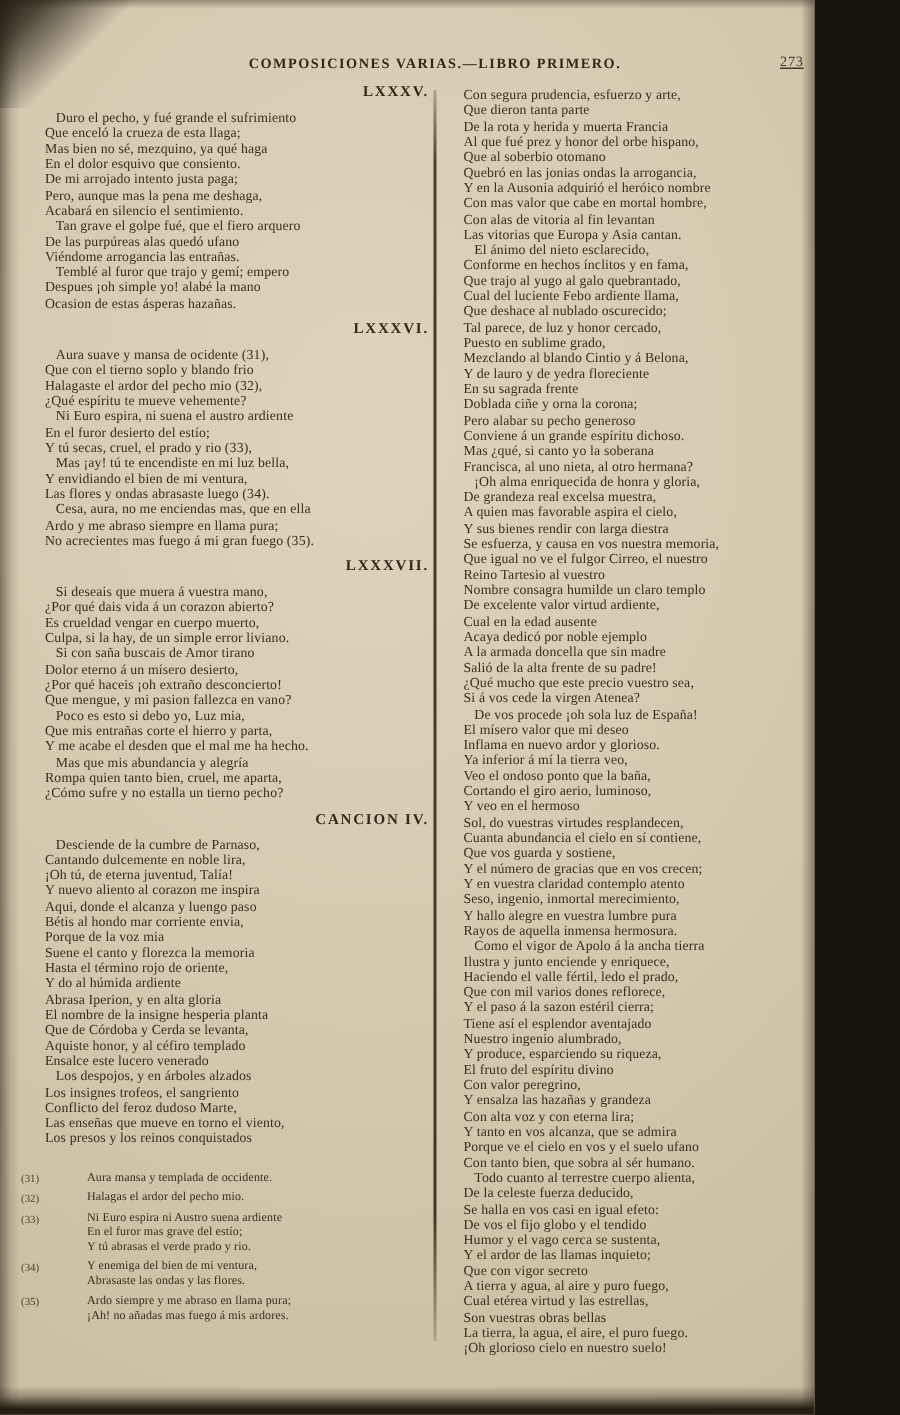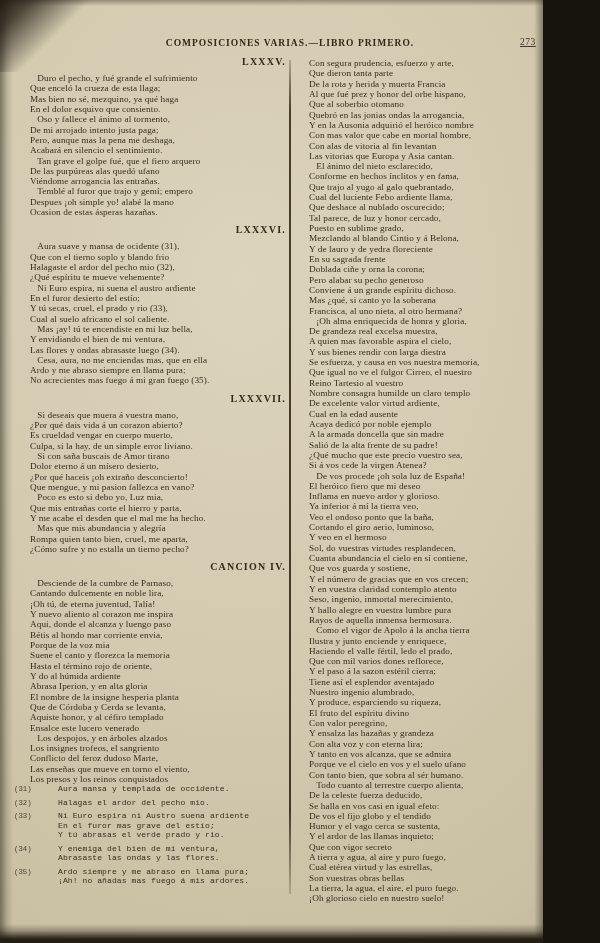--- a/index.html
+++ b/index.html
@@ -38,21 +38,21 @@
   .col-right{left:309px;width:274px;top:58px;}
   .line{
     font-size:9.2px;line-height:10.32px;white-space:pre-wrap;
     letter-spacing:.1px;
   }
   .section-heading{
     text-align:right;font-size:10px;font-weight:bold;letter-spacing:1.2px;
     margin:7px 0 6px;color:#32281a;
   }
   .section:first-child .section-heading{margin-top:0;}
-  .footnotes{font-family:Liberation Mono, monospace;}
+  .footnotes{margin-top:16px;}
   .footnote{position:relative;margin-bottom:4px;padding-left:28px;}
   .fn-marker{
     position:absolute;left:-16px;top:1px;font-size:7.3px;color:#4a3f30;
   }
   .fn-line{font-size:8px;line-height:9.5px;letter-spacing:.1px;}
 </style>
 </head>
 <body>
 
 <div class="page">
@@ -60,41 +60,39 @@
   <div class="running-header">COMPOSICIONES VARIAS.—LIBRO PRIMERO.</div>
   <div class="page-number">273</div>
 
   <div class="col col-left">
   <div class="section">
         <div class="section-heading">LXXXV.</div>
         <div class="line">   Duro el pecho, y fué grande el sufrimiento</div>
         <div class="line">Que enceló la crueza de esta llaga;</div>
         <div class="line">Mas bien no sé, mezquino, ya qué haga</div>
         <div class="line">En el dolor esquivo que consiento.</div>
-        <div class="line">   Oso y fallece el ánimo al tormento,</div>
         <div class="line">De mi arrojado intento justa paga;</div>
         <div class="line">Pero, aunque mas la pena me deshaga,</div>
         <div class="line">Acabará en silencio el sentimiento.</div>
         <div class="line">   Tan grave el golpe fué, que el fiero arquero</div>
         <div class="line">De las purpúreas alas quedó ufano</div>
         <div class="line">Viéndome arrogancia las entrañas.</div>
         <div class="line">   Temblé al furor que trajo y gemí; empero</div>
         <div class="line">Despues ¡oh simple yo! alabé la mano</div>
         <div class="line">Ocasion de estas ásperas hazañas.</div>
       </div>
       <div class="section">
         <div class="section-heading">LXXXVI.</div>
         <div class="line">   Aura suave y mansa de ocidente (31),</div>
         <div class="line">Que con el tierno soplo y blando frio</div>
         <div class="line">Halagaste el ardor del pecho mio (32),</div>
         <div class="line">¿Qué espíritu te mueve vehemente?</div>
         <div class="line">   Ni Euro espira, ni suena el austro ardiente</div>
         <div class="line">En el furor desierto del estío;</div>
         <div class="line">Y tú secas, cruel, el prado y rio (33),</div>
-        <div class="line">Cual al suelo africano el sol caliente.</div>
         <div class="line">   Mas ¡ay! tú te encendiste en mi luz bella,</div>
         <div class="line">Y envidiando el bien de mi ventura,</div>
         <div class="line">Las flores y ondas abrasaste luego (34).</div>
         <div class="line">   Cesa, aura, no me enciendas mas, que en ella</div>
         <div class="line">Ardo y me abraso siempre en llama pura;</div>
         <div class="line">No acrecientes mas fuego á mi gran fuego (35).</div>
       </div>
       <div class="section">
         <div class="section-heading">LXXXVII.</div>
         <div class="line">   Si deseais que muera á vuestra mano,</div>
@@ -200,21 +198,21 @@
       <div class="line">Reino Tartesio al vuestro</div>
       <div class="line">Nombre consagra humilde un claro templo</div>
       <div class="line">De excelente valor virtud ardiente,</div>
       <div class="line">Cual en la edad ausente</div>
       <div class="line">Acaya dedicó por noble ejemplo</div>
       <div class="line">A la armada doncella que sin madre</div>
       <div class="line">Salió de la alta frente de su padre!</div>
       <div class="line">¿Qué mucho que este precio vuestro sea,</div>
       <div class="line">Si á vos cede la virgen Atenea?</div>
       <div class="line">   De vos procede ¡oh sola luz de España!</div>
-      <div class="line">El heróico fiero que mi deseo</div>
+      <div class="line">El mísero valor que mi deseo</div>
       <div class="line">Inflama en nuevo ardor y glorioso.</div>
       <div class="line">Ya inferior á mí la tierra veo,</div>
       <div class="line">Veo el ondoso ponto que la baña,</div>
       <div class="line">Cortando el giro aerio, luminoso,</div>
       <div class="line">Y veo en el hermoso</div>
       <div class="line">Sol, do vuestras virtudes resplandecen,</div>
       <div class="line">Cuanta abundancia el cielo en sí contiene,</div>
       <div class="line">Que vos guarda y sostiene,</div>
       <div class="line">Y el número de gracias que en vos crecen;</div>
       <div class="line">Y en vuestra claridad contemplo atento</div>

